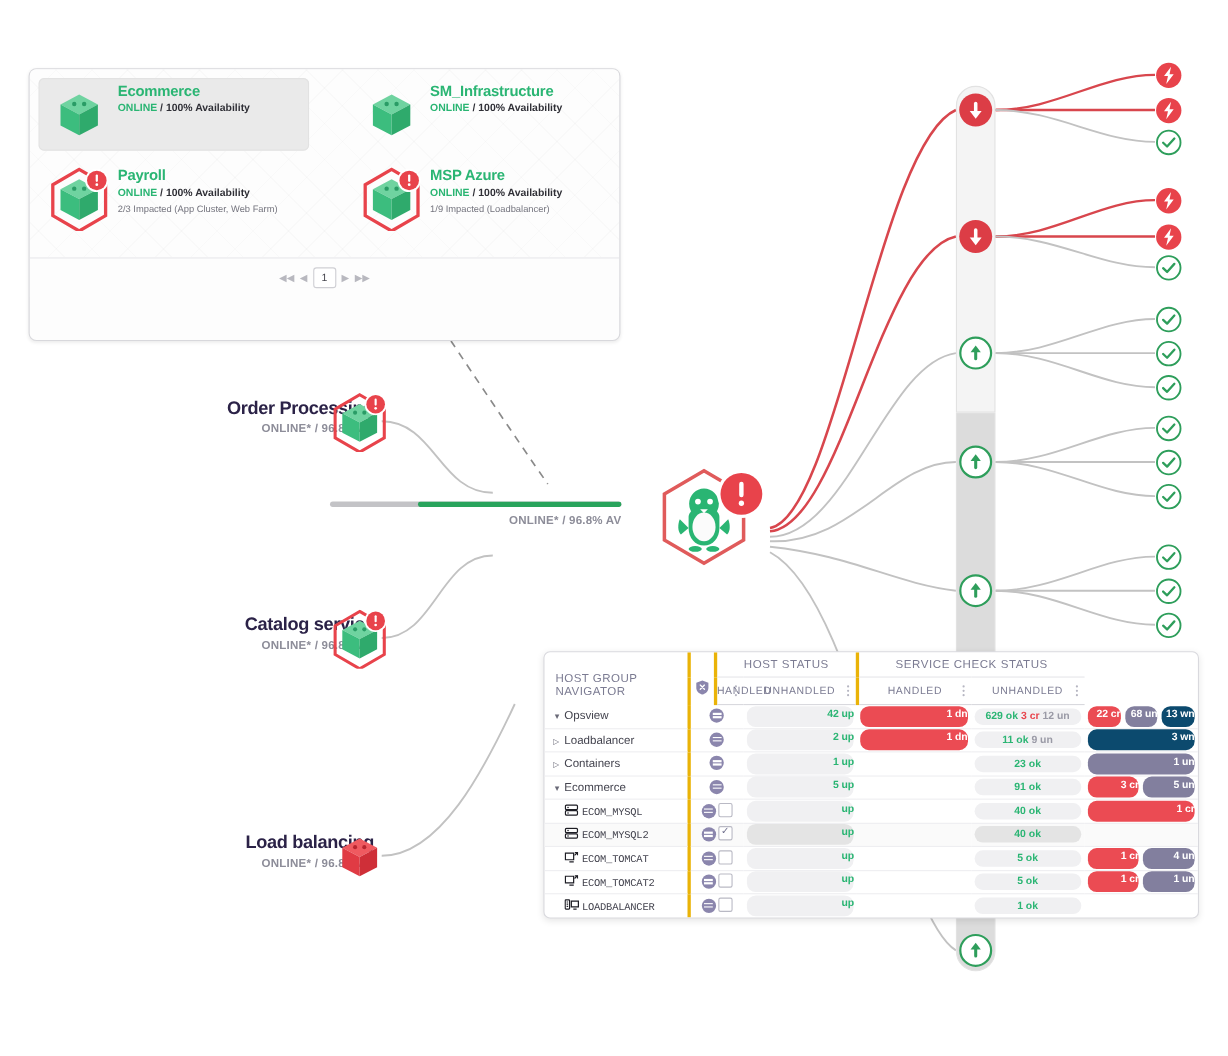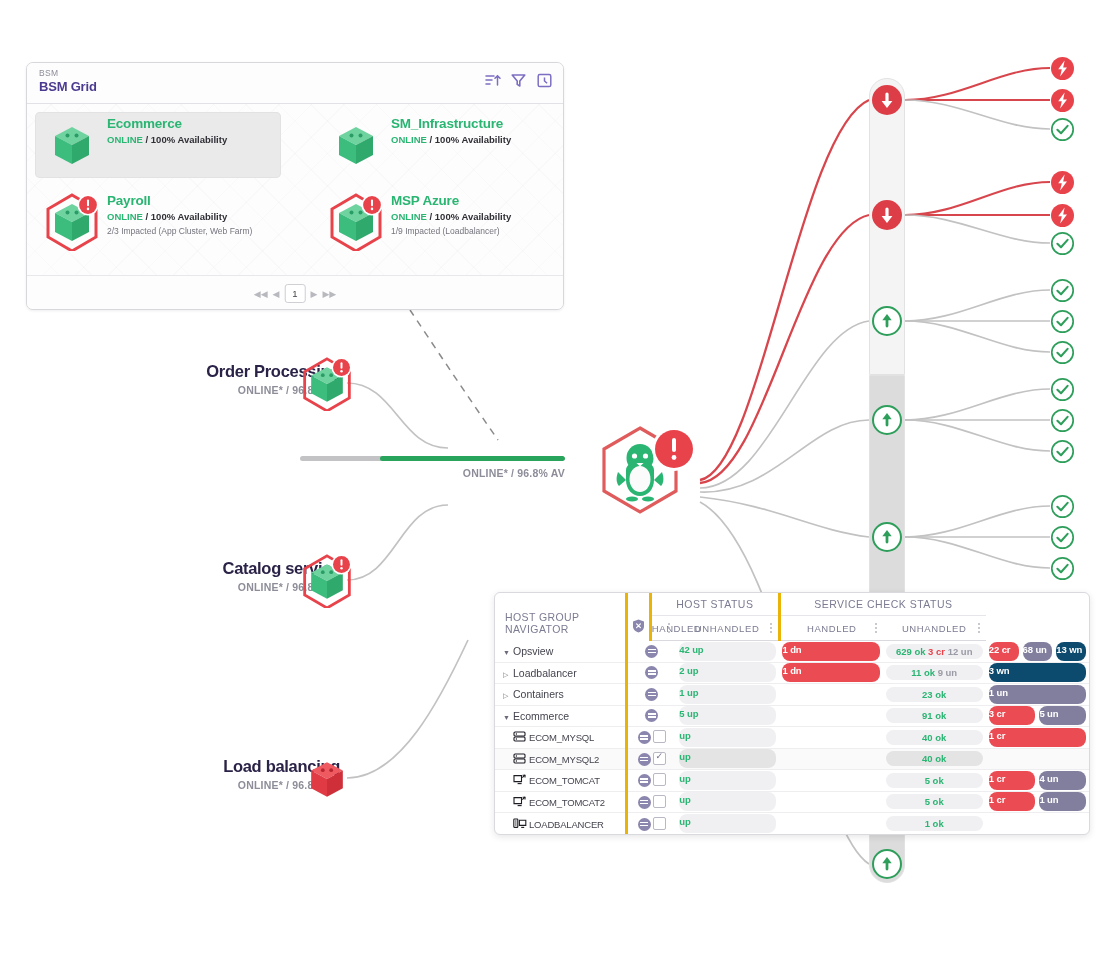--- a/index.html
+++ b/index.html
@@ -86,37 +86,37 @@
     text-align:left;padding-left:10px !important;color:#7b7b92;font-size:10.5px;letter-spacing:.4px;
     vertical-align:bottom;padding-bottom:6px !important;font-weight:normal;
   }
   .coldots{position:absolute;right:6px;top:50%;transform:translateY(-50%);
     display:flex;flex-direction:column;gap:2px;}
   .coldots i{width:2px;height:2px;border-radius:50%;background:#b6b6c2;display:block;}
   #hgn tbody tr{height:21.5px;border-bottom:1px solid #eeeef1;}
   #hgn tbody tr.alt{background:#fafafa;}
   #hgn tbody tr:last-child{border-bottom:none;}
   .rowlabel{font-size:10.5px;color:#44444f;white-space:nowrap;padding-left:8px !important;}
-  .rowlabel.mono{font-family:Liberation Sans, sans-serif;font-size:9.5px;letter-spacing:-.2px;}
+  .rowlabel.mono{font-family:Liberation Mono, monospace;font-size:9.5px;letter-spacing:-.2px;}
   .caret{display:inline-block;width:10px;font-size:7px;color:#6a6a78;}
   .caret.open::before{content:"\25BC";}
   .caret.closed::before{content:"\25B7";}
   .caret.none::before{content:"";}
   .hostico{display:inline-block;width:13px;height:11px;vertical-align:-1px;margin-right:3px;color:#1d1d24;}
   .cell-ico{text-align:center;}
   .burger{width:13px;height:13px;border-radius:50%;background:#8b86ad;display:inline-block;position:relative;vertical-align:-2px;}
   .burger::before,.burger::after{content:"";position:absolute;left:2.5px;width:8px;height:1.3px;background:#fff;}
   .burger::before{top:4px;box-shadow:0 3px 0 #fff;}
   .burger::after{top:7.6px;background:transparent;}
   .cbox{width:11px;height:11px;border:1px solid #b9b9c4;border-radius:2px;background:#fff;display:inline-block;
     vertical-align:-1px;position:relative;}
   .cbox.on::after{content:"\2713";position:absolute;left:1px;top:-2px;font-size:9px;color:#6f6f8c;}
   .pillcell{padding:0 3px !important;}
   .pill{
-    display:block;height:19px;line-height:15px;border-radius:8px;text-align:left;
+    display:block;height:19px;line-height:15px;border-radius:8px;text-align:right;
     font-size:9.5px;font-weight:bold;letter-spacing:-.1px;
   }
   .pill.gray{background:#f0f0f2;color:#2ab573;}
   .pill.gray.mut{background:#e4e4e4;}
   .pill.red{background:#eb4b53;color:#fff;}
   .pill.purple{background:#827f9e;color:#fff;}
   .pill.orange{background:#0c4a6e;color:#fff;}
   .pillrow{display:flex;gap:4px;padding:0 3px;}
   .pillrow .pill{flex:1;}
   .mixed{background:#f0f0f2;display:block;height:15px;line-height:15px;border-radius:8px;text-align:center;font-size:9.5px;font-weight:bold;}
@@ -179,43 +179,20 @@
   </g>
 
   <g fill="none" stroke="#c2c2c2" stroke-width="1.7">
     <path d="M905,537 C960,537 1000,506 1050,506"></path>
     <path d="M905,537 L1050,537"></path>
     <path d="M905,537 C960,537 1000,568 1050,568"></path>
   </g>
 </svg>
 
 <div class="abs" id="bsm-panel">
-  <div id="bsm-head">
-    <div class="bsm-eyebrow">BSM</div>
-    <div class="bsm-title">BSM Grid</div>
-    <div id="bsm-head-icons">
-      <span class="hicon">
-        <svg viewBox="0 0 17 17" width="17" height="17" fill="none" stroke="currentColor" stroke-width="1.5" stroke-linecap="round">
-          <path d="M2 4h8M2 8h6M2 12h4"></path>
-            <path d="M13.5 13V4M11 6.3l2.5-2.5L16 6.3"></path>
-        </svg>
-      </span>
-      <span class="hicon">
-        <svg viewBox="0 0 17 17" width="17" height="17" fill="none" stroke="currentColor" stroke-width="1.6" stroke-linejoin="round">
-          <path d="M2.2 3h12.6l-5 6v5l-2.6-1.6V9z"></path>
-        </svg>
-      </span>
-      <span class="hicon">
-        <svg viewBox="0 0 17 17" width="17" height="17" fill="none" stroke="currentColor" stroke-width="1.5" stroke-linejoin="round">
-          <rect x="2.2" y="2.6" width="12.6" height="12" rx="1.6"></rect>
-            <path d="M8.5 5.4v3.6l2.6 2.3"></path>
-        </svg>
-      </span>
-    </div>
-  </div>
   <div id="bsm-body">
       <div class="bsm-cell sel" style="left: 8px; top: 8px;">
         <div class="cube" style="position:absolute">
        <svg width="58" height="58" viewBox="0 0 58 58">
 
     <path d="M29 11 L46 20 L29 29 L12 20 Z" fill="#6fd3a0"></path>
     <path d="M12 20 L29 29 L29 48 L12 39 Z" fill="#3cbd7e"></path>
     <path d="M46 20 L29 29 L29 48 L46 39 Z" fill="#2faa6c"></path>
     <circle cx="24.5" cy="19.5" r="2" fill="#2a9c66"></circle>
     <circle cx="33.5" cy="19.5" r="2" fill="#2a9c66"></circle>

